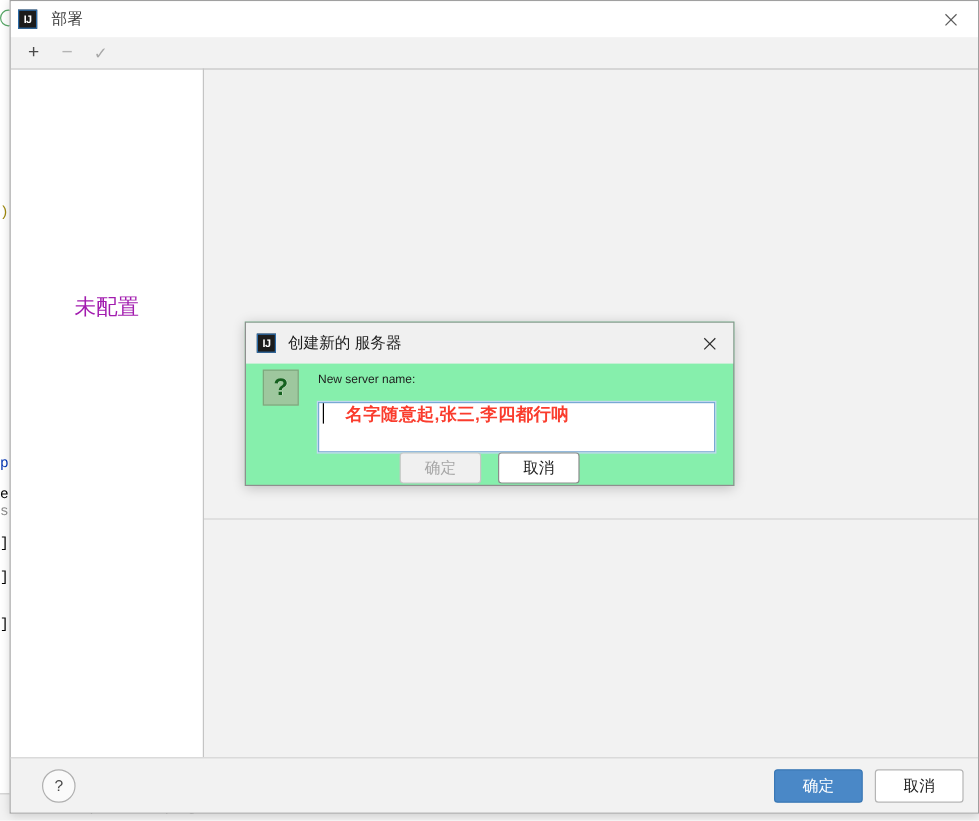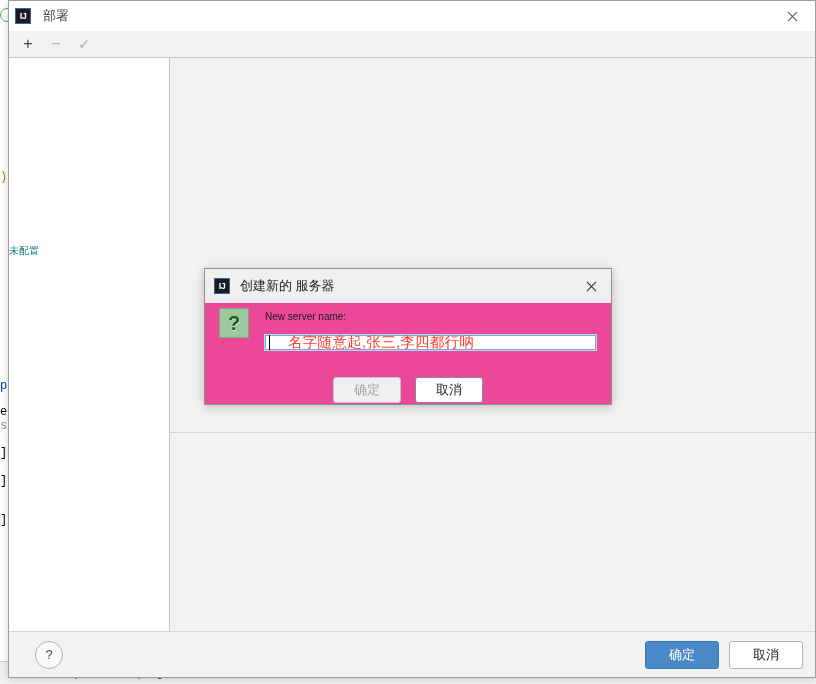--- a/index.html
+++ b/index.html
@@ -219,23 +219,23 @@
     background: #ffffff;
     border-right: 1px solid #c4c4c4;
     border-top: 1px solid #c4c4c4;
     box-sizing: border-box;
     position: relative;
   }
   .srv-empty {
     position: absolute;
     left: 0; right: 0;
     top: 186px;
-    text-align: left;
-    font-size: 10px;
-    color: #0f766e;
+    text-align: center;
+    font-size: 18px;
+    color: #a21caf;
   }
   .srv-detail {
     flex: 1;
     background: #f2f2f2;
     border-top: 1px solid #c4c4c4;
     position: relative;
   }
   .detail-divider {
     position: absolute;
     left: 0;
@@ -297,21 +297,21 @@
     margin-left: 10px;
   }
 
   
   .modal {
     position: absolute;
     left: 204px;
     top: 268px;
     width: 408px;
     height: 137px;
-    background: #ec4899;
+    background: #86efac;
     border: 1px solid #8f8f8f;
     box-sizing: border-box;
     box-shadow: 0 2px 10px rgba(0,0,0,0.22);
   }
   .modal-titlebar {
     position: relative;
     height: 34px;
     background: #f0f0f0;
     display: flex;
     align-items: center;
@@ -365,28 +365,28 @@
     left: 60px;
     top: 8px;
     font-size: 10px;
     color: #1d1d1d;
   }
   .name-input {
     position: absolute;
     left: 60px;
     top: 32px;
     width: 331px;
-    height: 15px;
+    height: 42px;
     background: #ffffff;
     border: 1px solid #7aa8d4;
     box-sizing: border-box;
     outline: 1px solid #c0d8ef;
     display: flex;
-    align-items: center;
     padding-left: 3px;
+    font-weight: bold;
   }
   .caret {
     width: 1px;
     height: 17px;
     background: #000000;
     flex: none;
   }
   .name-value {
     margin-left: 18px;
     font-size: 14.5px;

